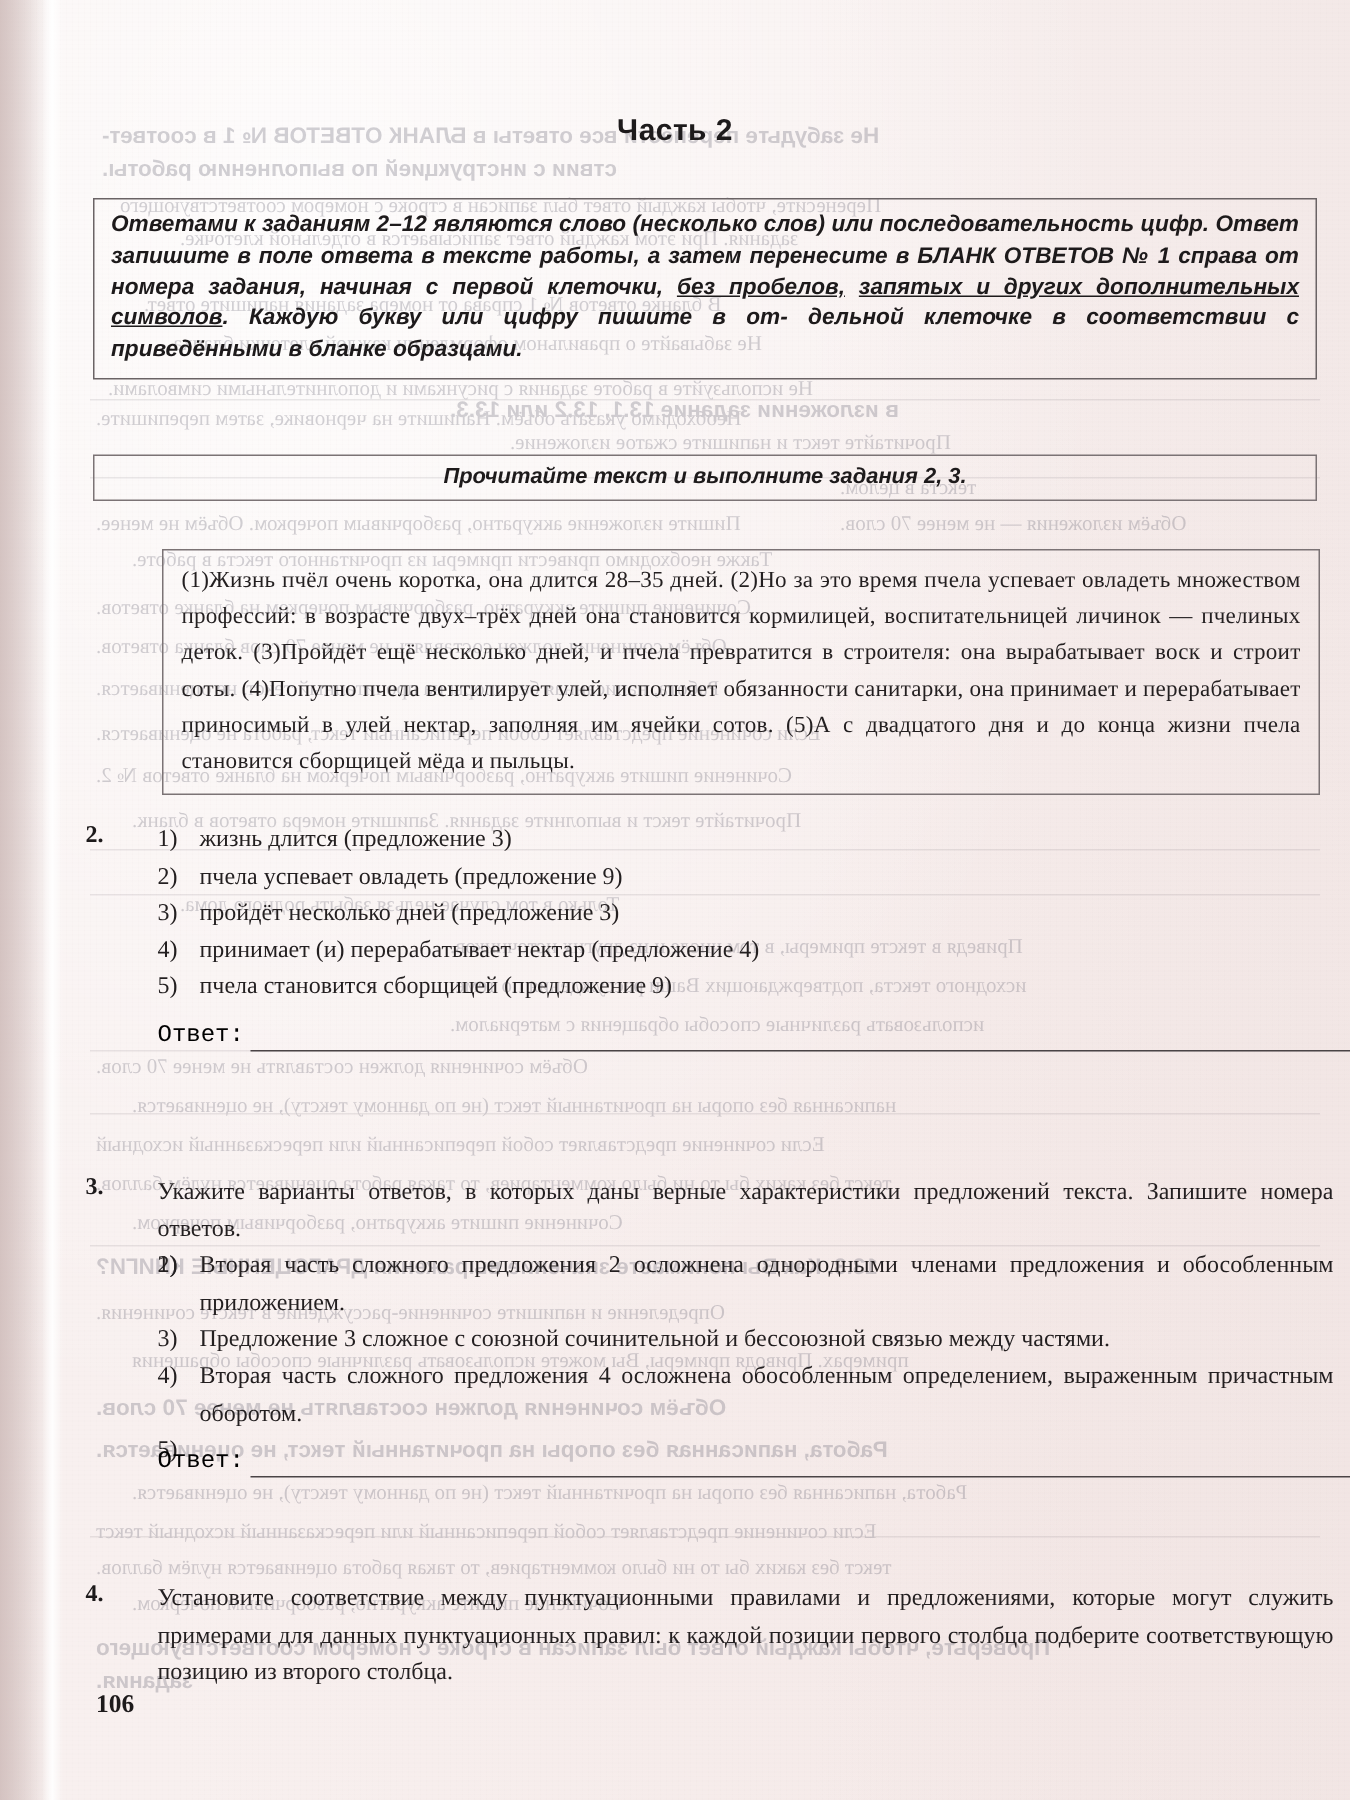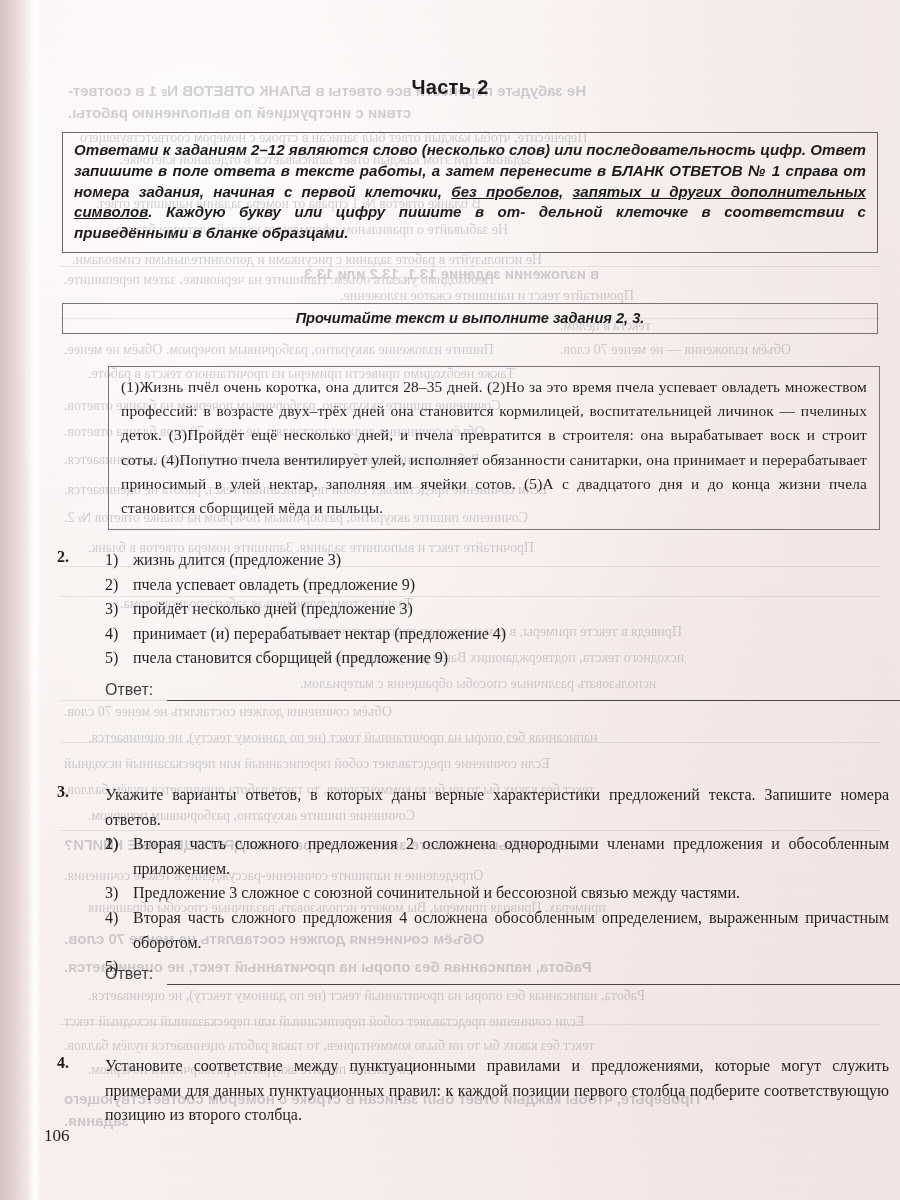--- a/index.html
+++ b/index.html
@@ -194,38 +194,38 @@
     left: 0;
     top: 0;
   }
 
   .answer-row {
     position: relative;
     margin-top: 10px;
     height: 24px;
   }
   .answer-label {
-    font-family: Liberation Sans, sans-serif;
+    font-family: Liberation Mono, monospace;
     font-size: 16px;
-    color: #404040;
+    color: #000000;
   }
   .answer-line {
     position: absolute;
     left: 62px;
     right: -48px;
     bottom: 4px;
     border-bottom: 1.4px solid #4a4446;
   }
 
   .page-num {
     position: absolute;
-    left: 44px;
+    left: 64px;
     top: 1126px;
     font-family: "Liberation Serif", serif;
-    font-weight: normal;
+    font-weight: bold;
     font-size: 17px;
     color: #1d1a1b;
   }
 </style>
 </head>
 <body>
 
 <div class="paper"></div>
 <div class="grain"></div>
 

